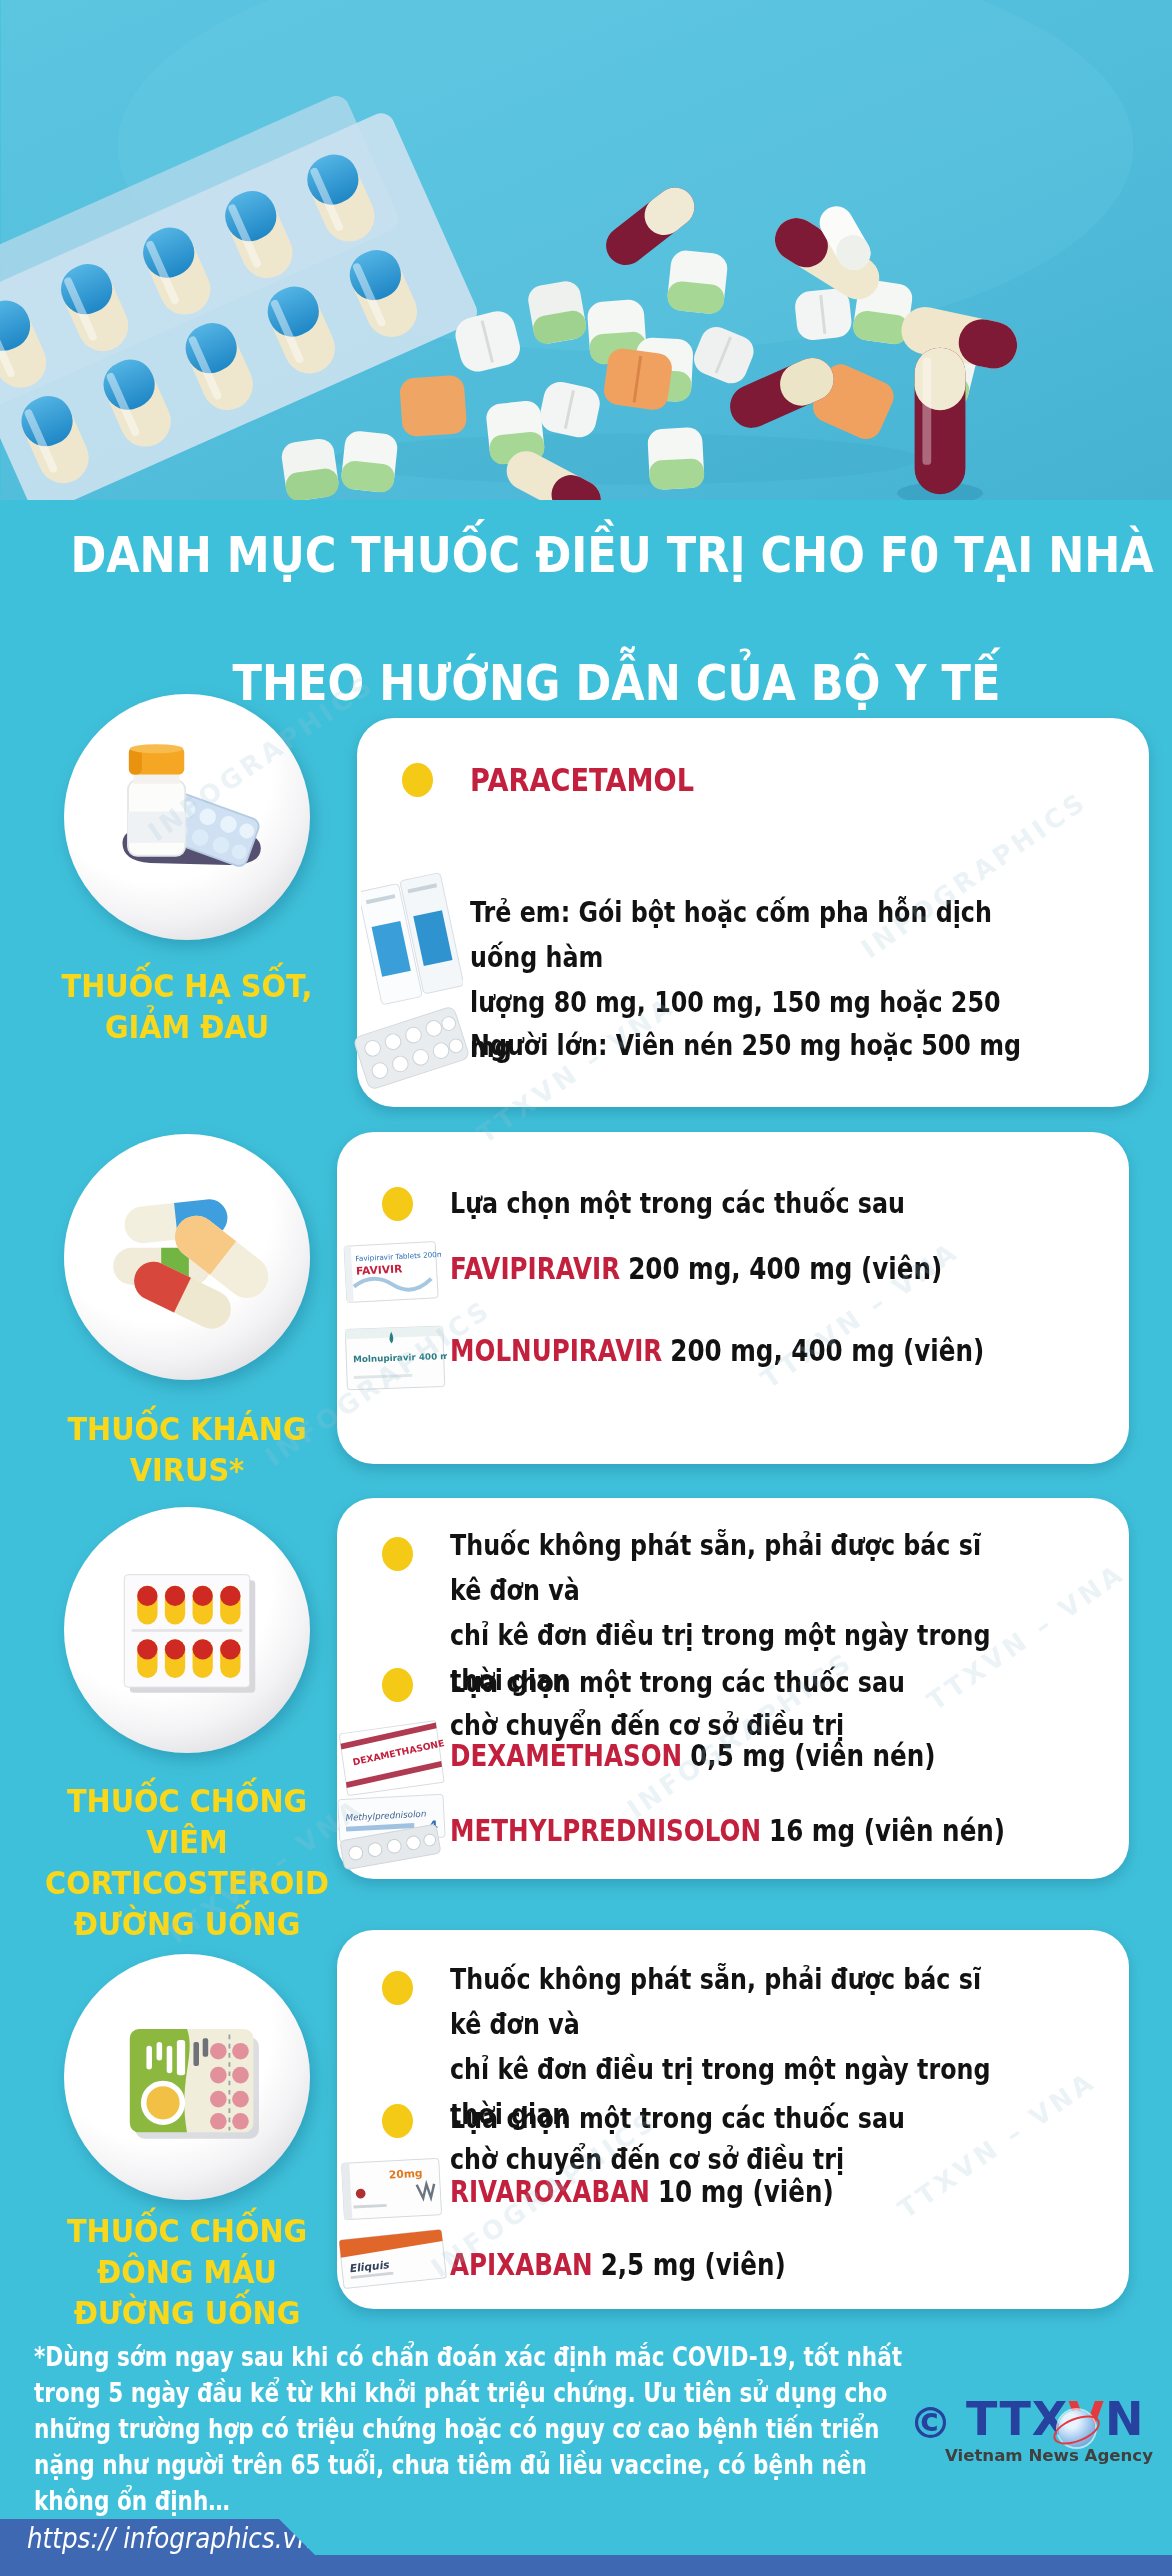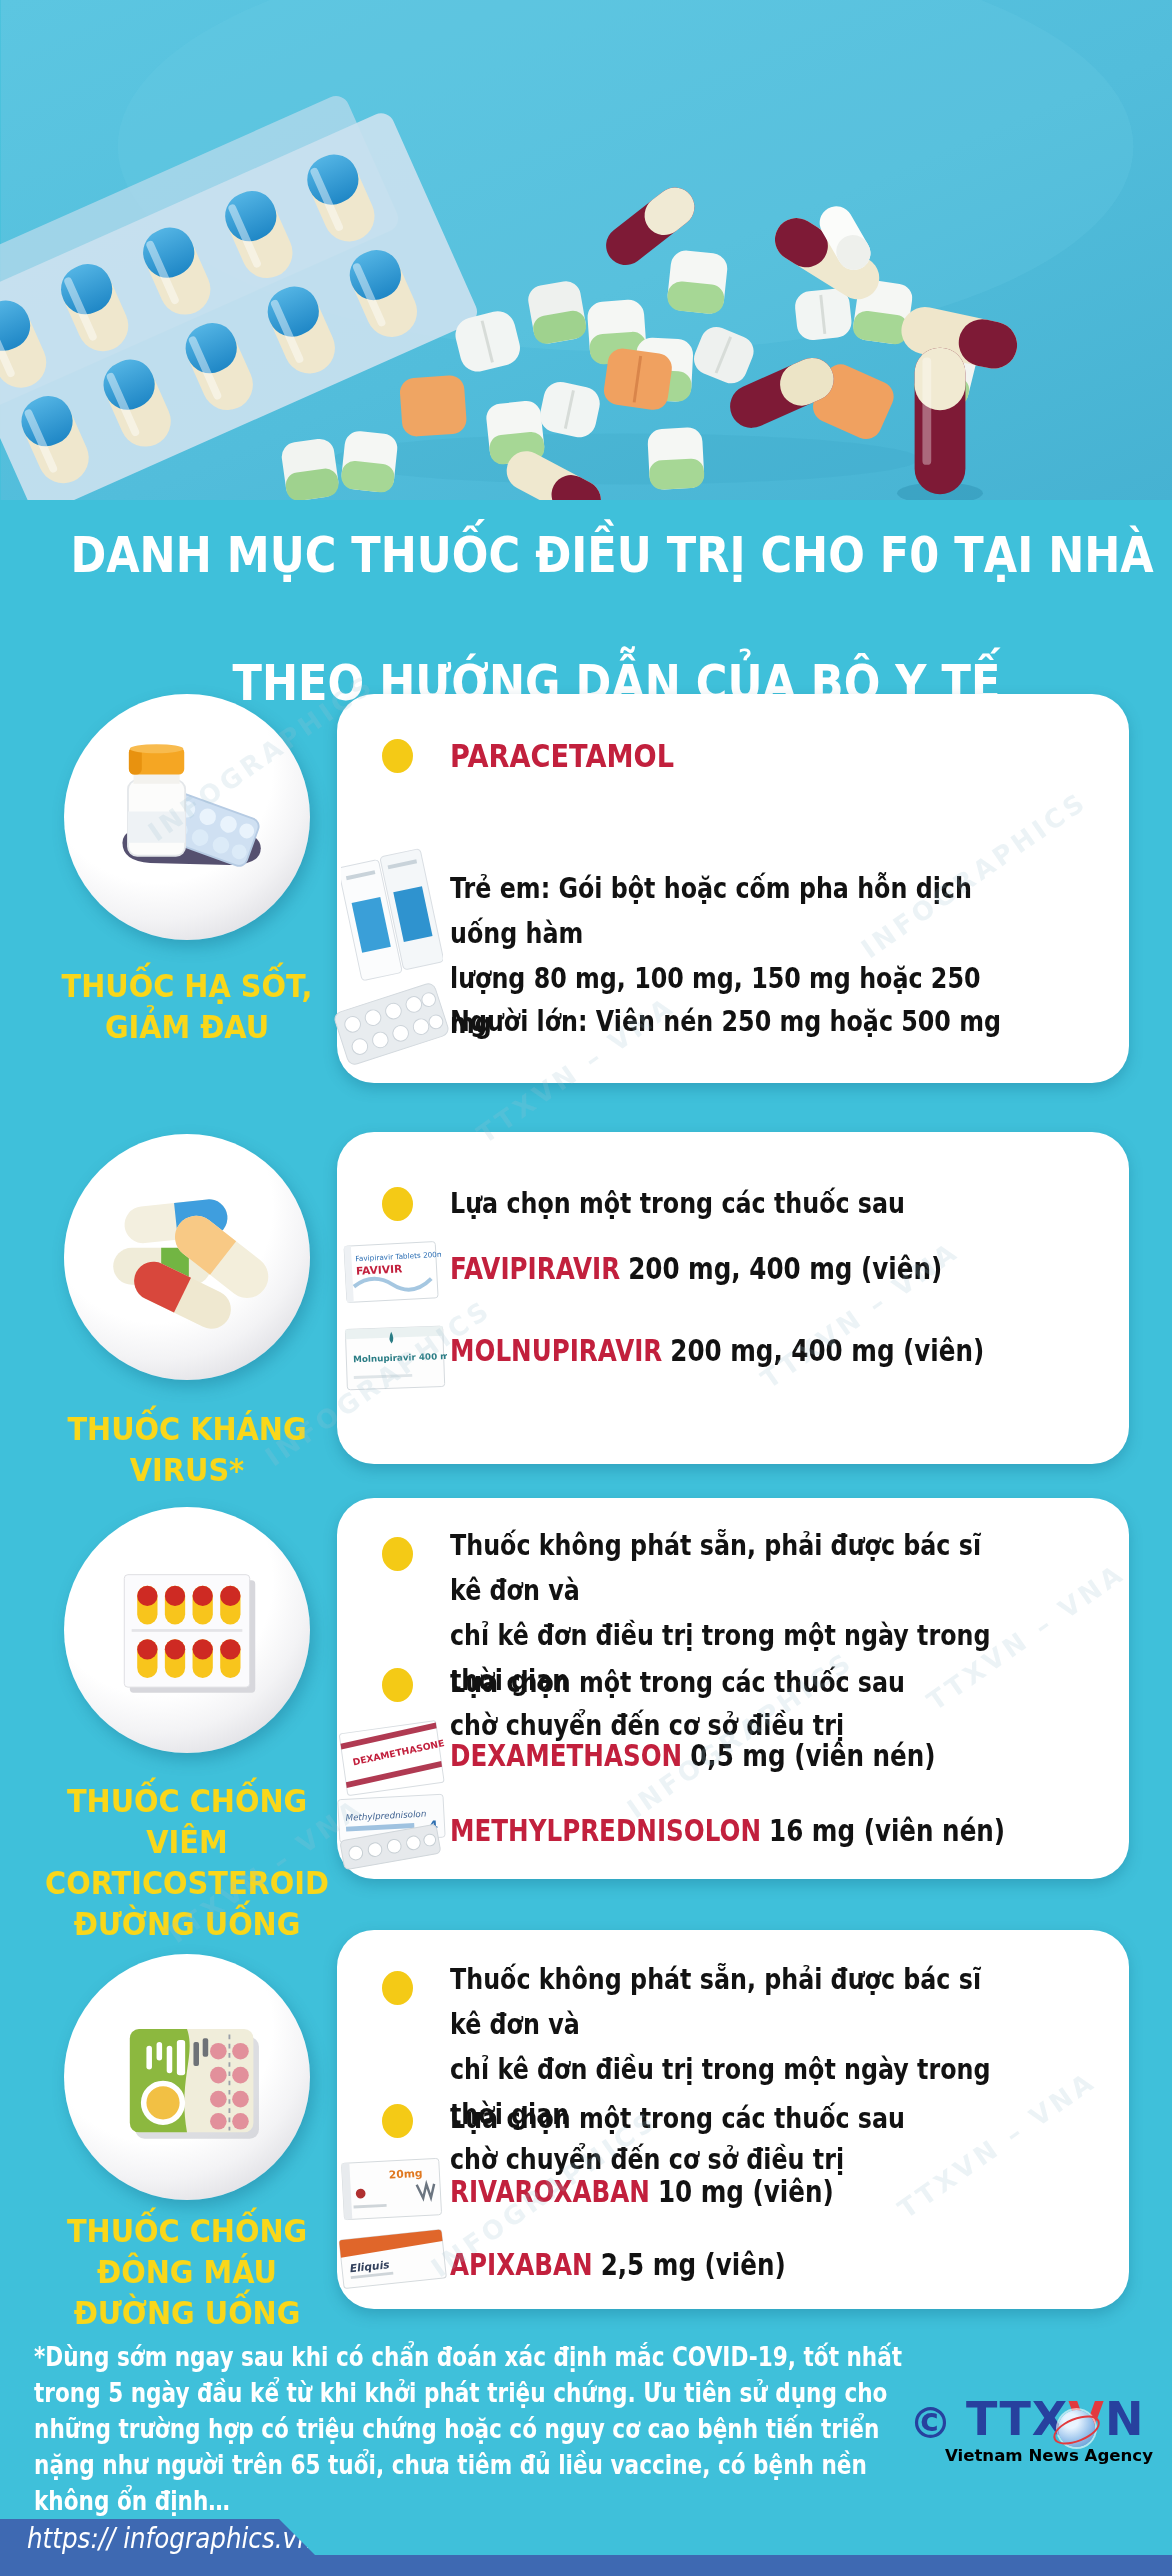--- a/index.html
+++ b/index.html
@@ -47,21 +47,21 @@
   
   .logo{position:absolute;left:909px;top:2392px;width:244px;height:78px;z-index:10;}
   .logo .copy{position:absolute;left:0;top:5.9px;font-size:43px;font-weight:bold;color:#27419e;}
   .logo .letters{position:absolute;left:57px;top:0;font-size:46px;font-weight:bold;color:#27419e;letter-spacing:1px;white-space:nowrap;}
   .logo .letters .red{color:#e23a3e;}
   .globe{position:absolute;left:149px;top:17.6px;width:37px;height:37px;border-radius:50%;
          background:radial-gradient(circle at 35% 30%, #e8f4ff 20%, #9cc4ec 55%, #4f88c7 100%);
          box-shadow:0 0 0 2px rgba(255,255,255,.6);}
   .globe::after{content:"";position:absolute;left:-5.9px;top:8.8px;width:45px;height:19.5px;border:2.9px solid #e23a3e;
                 border-radius:50%;transform:rotate(-22deg);}
-  .logo .sub{position:absolute;right:0;top:54px;font-size:16.6px;font-weight:bold;color:#000000;white-space:nowrap;}
+  .logo .sub{position:absolute;right:0;top:54px;font-size:16.6px;font-weight:bold;color:#404040;white-space:nowrap;}
 
   
   .url-band{position:absolute;left:0;top:2519px;width:332px;height:39px;background:#3e69b2;
             clip-path:polygon(0 0,279px 0,318px 39px,0 39px);z-index:11;}
   .url-band span{position:absolute;left:27px;top:2.9px;color:#ffffff;font-style:italic;font-size:28px;
                  transform:scaleX(.88);transform-origin:left top;white-space:nowrap;}
   .bottom-band{position:absolute;left:0;top:2555px;width:1173px;height:21.5px;background:#3e69b2;z-index:10;}
 
   
   .pkg text{font-family:"DejaVu Sans",sans-serif;}
@@ -285,21 +285,21 @@
         <rect x="32" y="38" width="50" height="16" fill="#f3f2ee"></rect>
         <rect x="27" y="14" width="60" height="30" rx="6" fill="#f5a623"></rect>
         <rect x="27" y="14" width="14" height="30" rx="6" fill="#e8920f"></rect>
         <ellipse cx="57" cy="16" rx="29" ry="5" fill="#f8bb4e"></ellipse>
       </g>
     </svg>
   </div>
   <div class="clabel" style="top:966px;">THUỐC HẠ SỐT,
 GIẢM ĐAU</div>
 
-  <div class="card" style="top:694px;height:389px;">
+  <div class="card" style="top:718px;height:389px;margin-left:20px;">
     <div class="bullet" style="left:45px;top:45px;"></div>
     <div class="heading" style="left:113px;top:43px;">PARACETAMOL</div>
 
     <svg class="pkg" style="left:3.9px;top:154px;" width="102" height="133" viewBox="0 0 104 136">
       <g transform="rotate(-12 52 68)">
         <rect x="8" y="10" width="42" height="118" rx="4" fill="#fbfcfd" stroke="#d9dee3"></rect>
         <rect x="52" y="8" width="42" height="118" rx="4" fill="#f4f7f9" stroke="#d9dee3"></rect>
         <rect x="14" y="48" width="30" height="52" fill="#3a9fd8"></rect>
         <rect x="58" y="46" width="30" height="52" fill="#2f93cf"></rect>
         <rect x="14" y="20" width="30" height="4" fill="#c9d3da"></rect>

